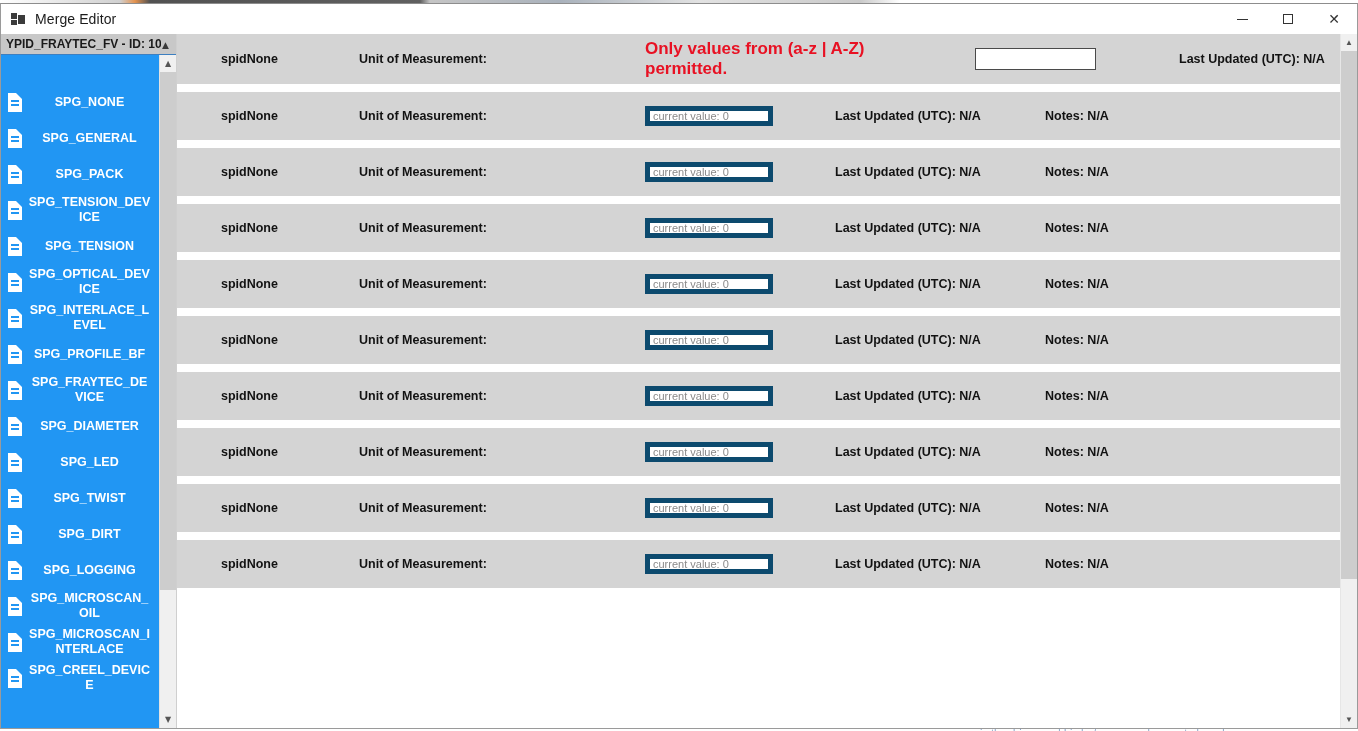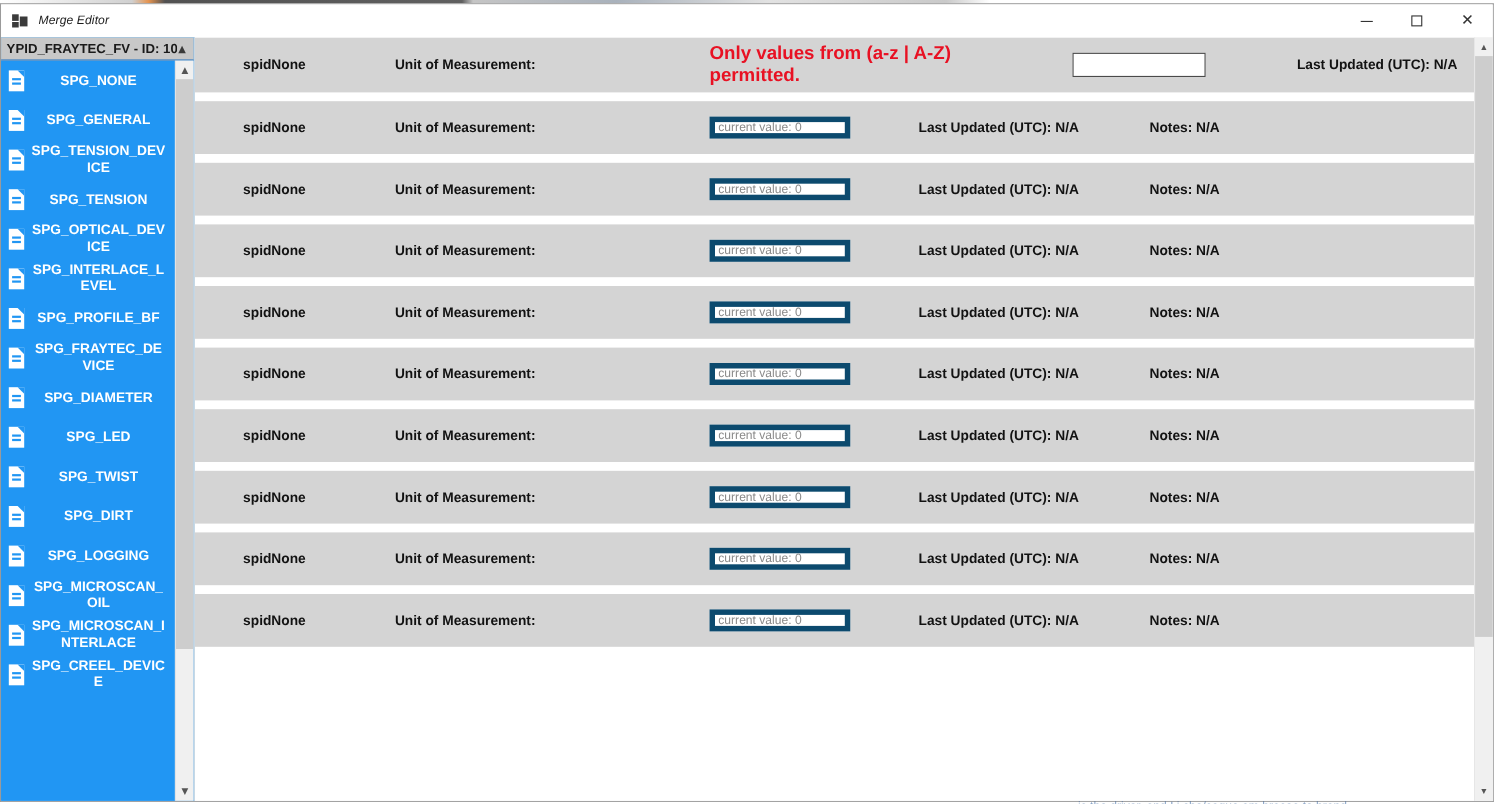--- a/index.html
+++ b/index.html
@@ -66,24 +66,23 @@
   }
   .app-icon i {
     position: absolute;
     background: #3b3b3b;
     display: block;
   }
   .app-icon i:nth-child(1){ left:0; top:2px; width:6px; height:6px; }
   .app-icon i:nth-child(2){ left:0; top:9px; width:6px; height:5px; }
   .app-icon i:nth-child(3){ left:7px; top:4px; width:7px; height:9px; }
   .title-text {
-    font-size: 11px;
+    font-size: 14px;
     color: #1b1b1b;
     letter-spacing: .1px;
-    font-style: italic;
   }
   .win-controls {
     position: absolute;
     right: 0; top: 0;
     height: 30px;
     display: flex;
   }
   .win-btn {
     width: 46px; height: 30px;
     display: flex;
@@ -144,20 +143,21 @@
   .sidebar-scrollarea {
     flex: 1;
     display: flex;
     min-height: 0;
     overflow: hidden;
   }
   .sidebar-list {
     flex: 1;
     background: #2196f3;
     overflow: hidden;
+    margin-top: 29px;
   }
   .side-item {
     display: flex;
     align-items: center;
     min-height: 36px;
     padding: 1px 4px 1px 6px;
   }
   .doc-icon {
     width: 17px; height: 21px;
     min-width: 17px;
@@ -402,20 +402,29 @@
               </span>
               <span class="side-label">SPG_GENERAL</span>
             </div>
             <div class="side-item">
               <span class="doc-icon">
                 <span class="page"></span>
                 <span class="fold"></span>
                 <span class="ln a"></span>
                 <span class="ln b"></span>
               </span>
+              <span class="side-label">SPG_PACK</span>
+            </div>
+            <div class="side-item">
+              <span class="doc-icon">
+                <span class="page"></span>
+                <span class="fold"></span>
+                <span class="ln a"></span>
+                <span class="ln b"></span>
+              </span>
               <span class="side-label">SPG_TENSION_DEVICE</span>
             </div>
             <div class="side-item">
               <span class="doc-icon">
                 <span class="page"></span>
                 <span class="fold"></span>
                 <span class="ln a"></span>
                 <span class="ln b"></span>
               </span>
               <span class="side-label">SPG_TENSION</span>

